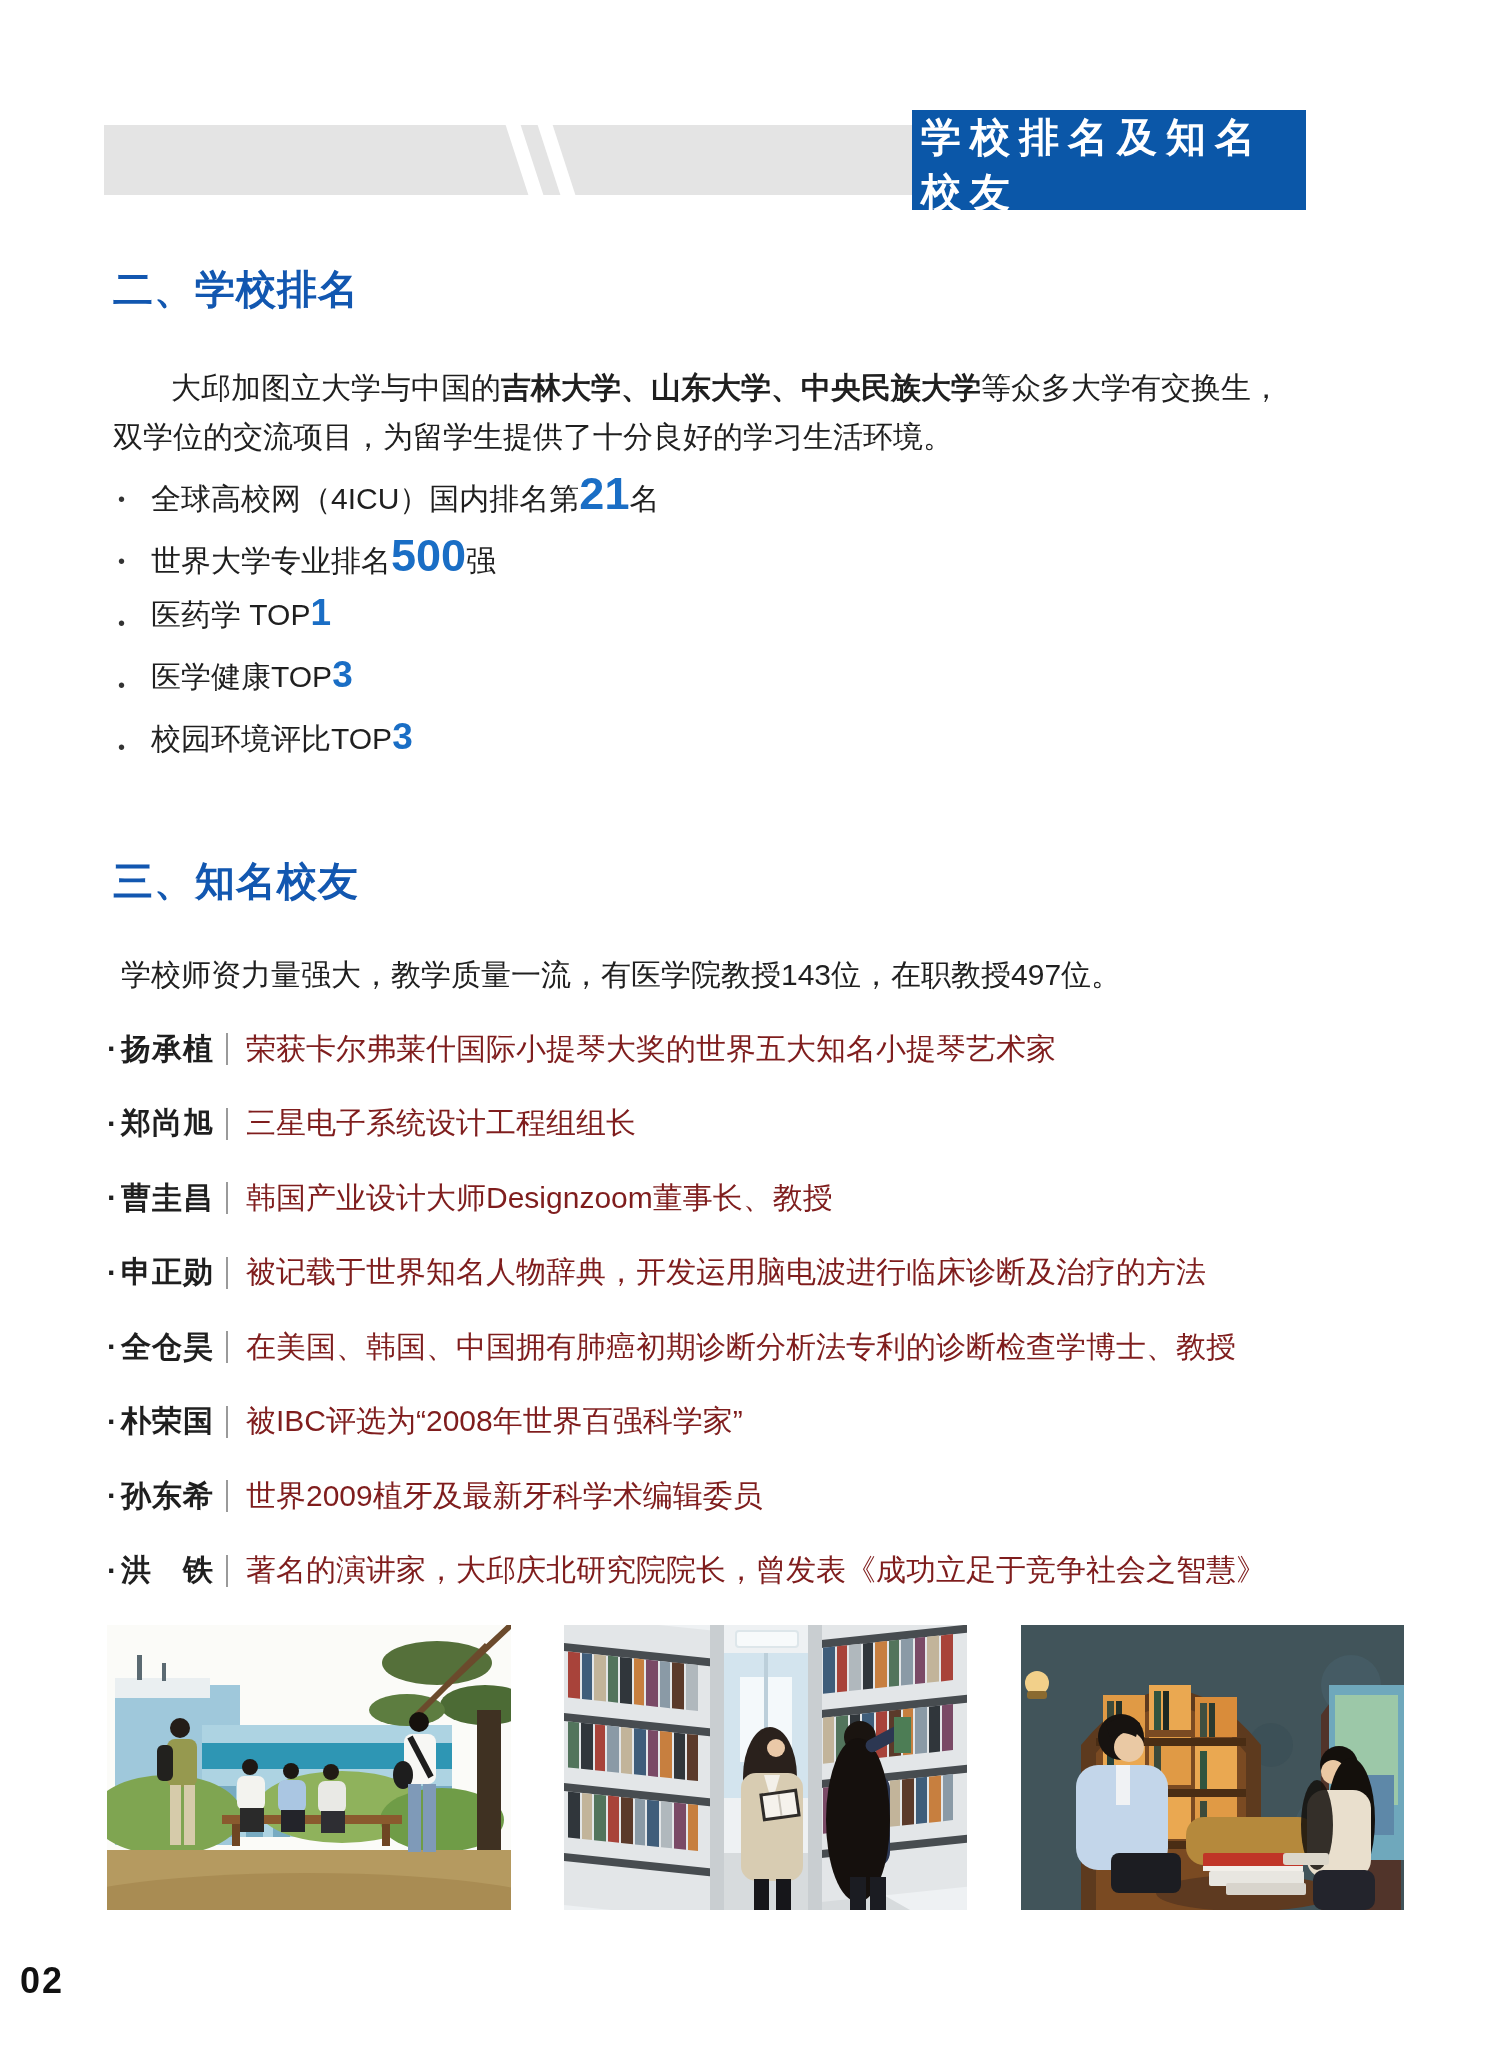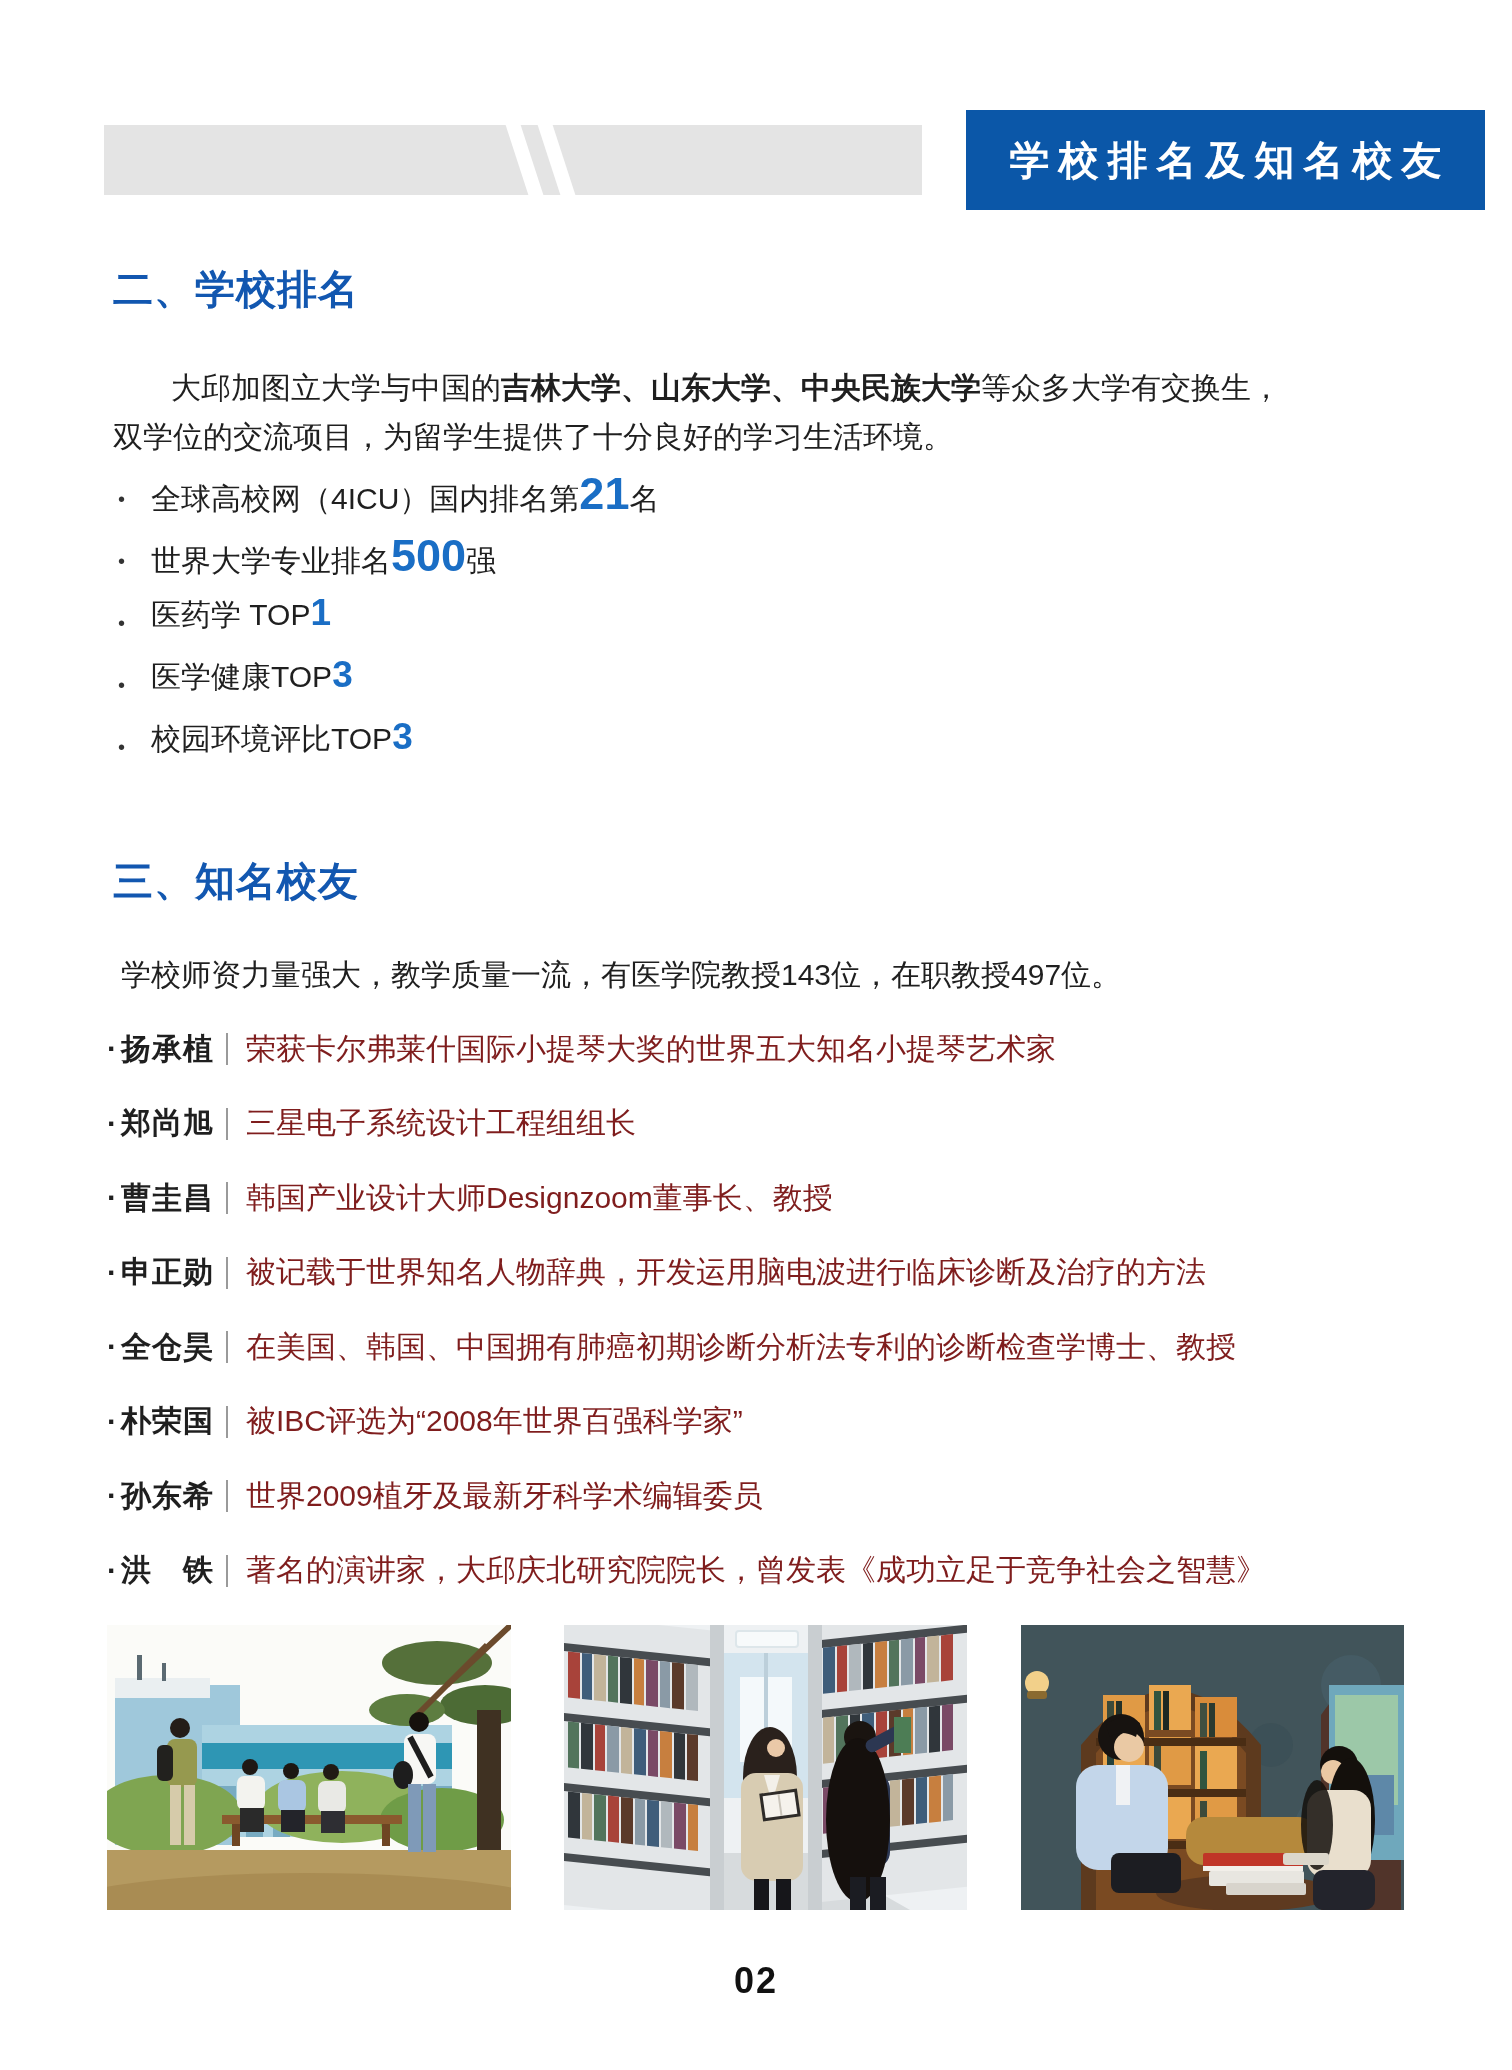--- a/index.html
+++ b/index.html
@@ -8,22 +8,22 @@
     font-family:"Liberation Sans","DejaVu Sans",sans-serif;
     color:var(--body-text,#1f1f1f); overflow:hidden;
   }
 
   
   .gray-bar { position:absolute; left:104px; top:125px; width:818px; height:70px;
     background:var(--bar-gray,#e4e4e4); }
   .gray-bar .stripe { position:absolute; top:-2px; width:15px; height:74px; background:#fff;
     transform:skewX(18deg); transform-origin:top left; }
   .stripe.s1 { left:401px; } .stripe.s2 { left:433px; }
-  .banner-box { position:absolute; left:966px; top:110px; width:519px; height:100px;
-    background:var(--banner-blue,#0b57a8); display:flex; align-items:center; justify-content:center; }
+  .banner-box { position:absolute; left:912px; top:110px; width:394px; height:100px;
+    background:var(--banner-blue,#0b57a8); display:flex; align-items:flex-start; justify-content:center; }
   .banner-box span { color:#fff; font-weight:bold; font-size:40px; letter-spacing:9px; padding-left:9px; }
 
   
   .sec-heading { position:absolute; left:113px; font-size:40px; font-weight:bold;
     color:var(--heading-blue,#1257b0); line-height:1.05; letter-spacing:1px; }
   #h-ranking { top:268px; }
   #h-alumni  { top:860px; }
 
   
   .para { position:absolute; left:113px; width:1280px; font-size:30px; line-height:49px; }
@@ -49,22 +49,22 @@
   .alum-row .desc { color:#7f1d1d; }
 
   
   .photo { position:absolute; top:1625px; height:285px; overflow:hidden; background:#ddd; }
   #photo1 { left:107px;  width:404px; }
   #photo2 { left:564px;  width:403px; }
   #photo3 { left:1021px; width:383px; }
   .photo svg { display:block; width:100%; height:100%; }
 
   
-  .page-num { position:absolute; left:0; right:0; top:1960px; text-align:center;
-    font-size:36px; font-weight:bold; color:#111; letter-spacing:2px; }
+  .page-num { position:absolute; left:0; right:0; top:1960px; text-align:left;
+    font-size:36px; font-weight:bold; color:#111; letter-spacing:2px;padding-left:20px; }
 </style>
 </head>
 <body>
 
 <div class="page">
 
   <div class="gray-bar">
     <div class="stripe s1"></div>
     <div class="stripe s2"></div>
   </div>

